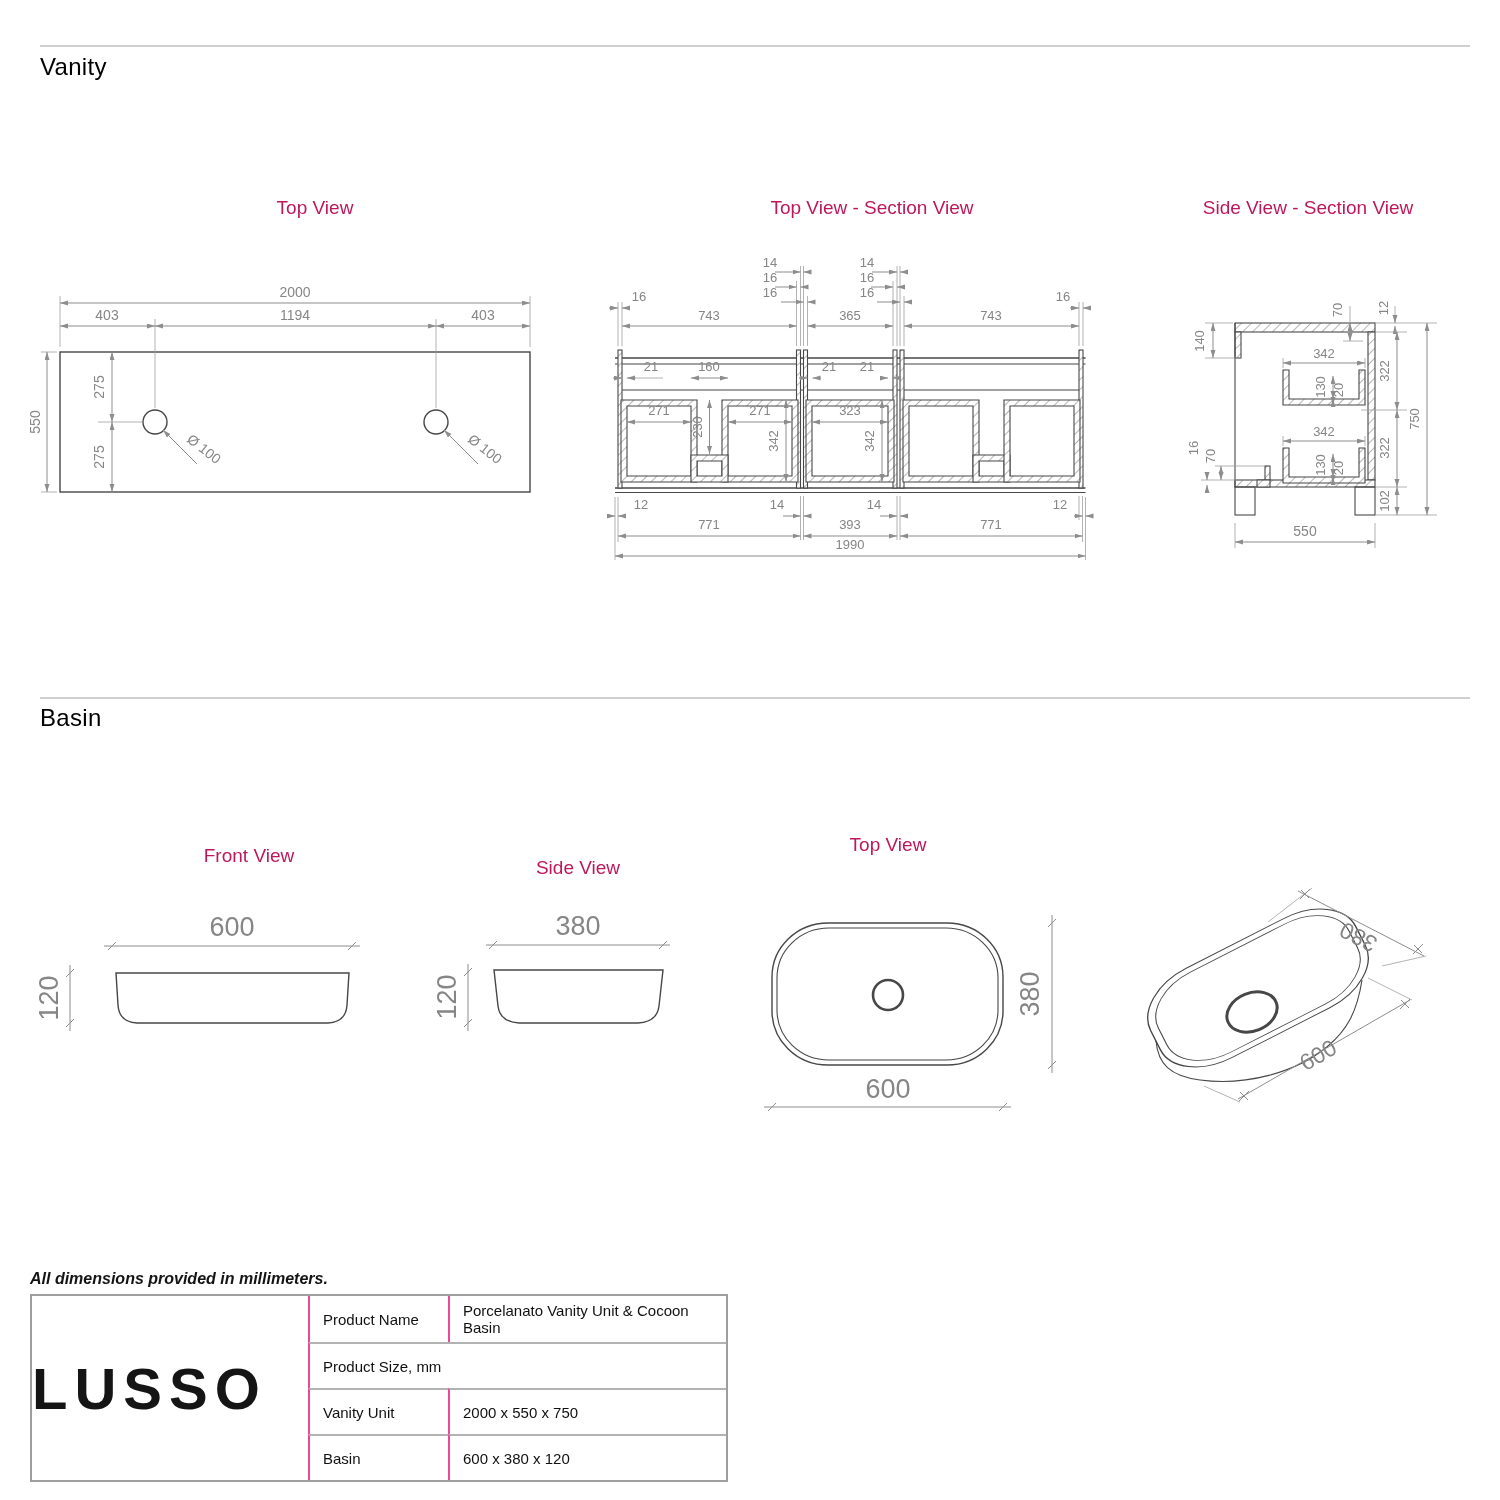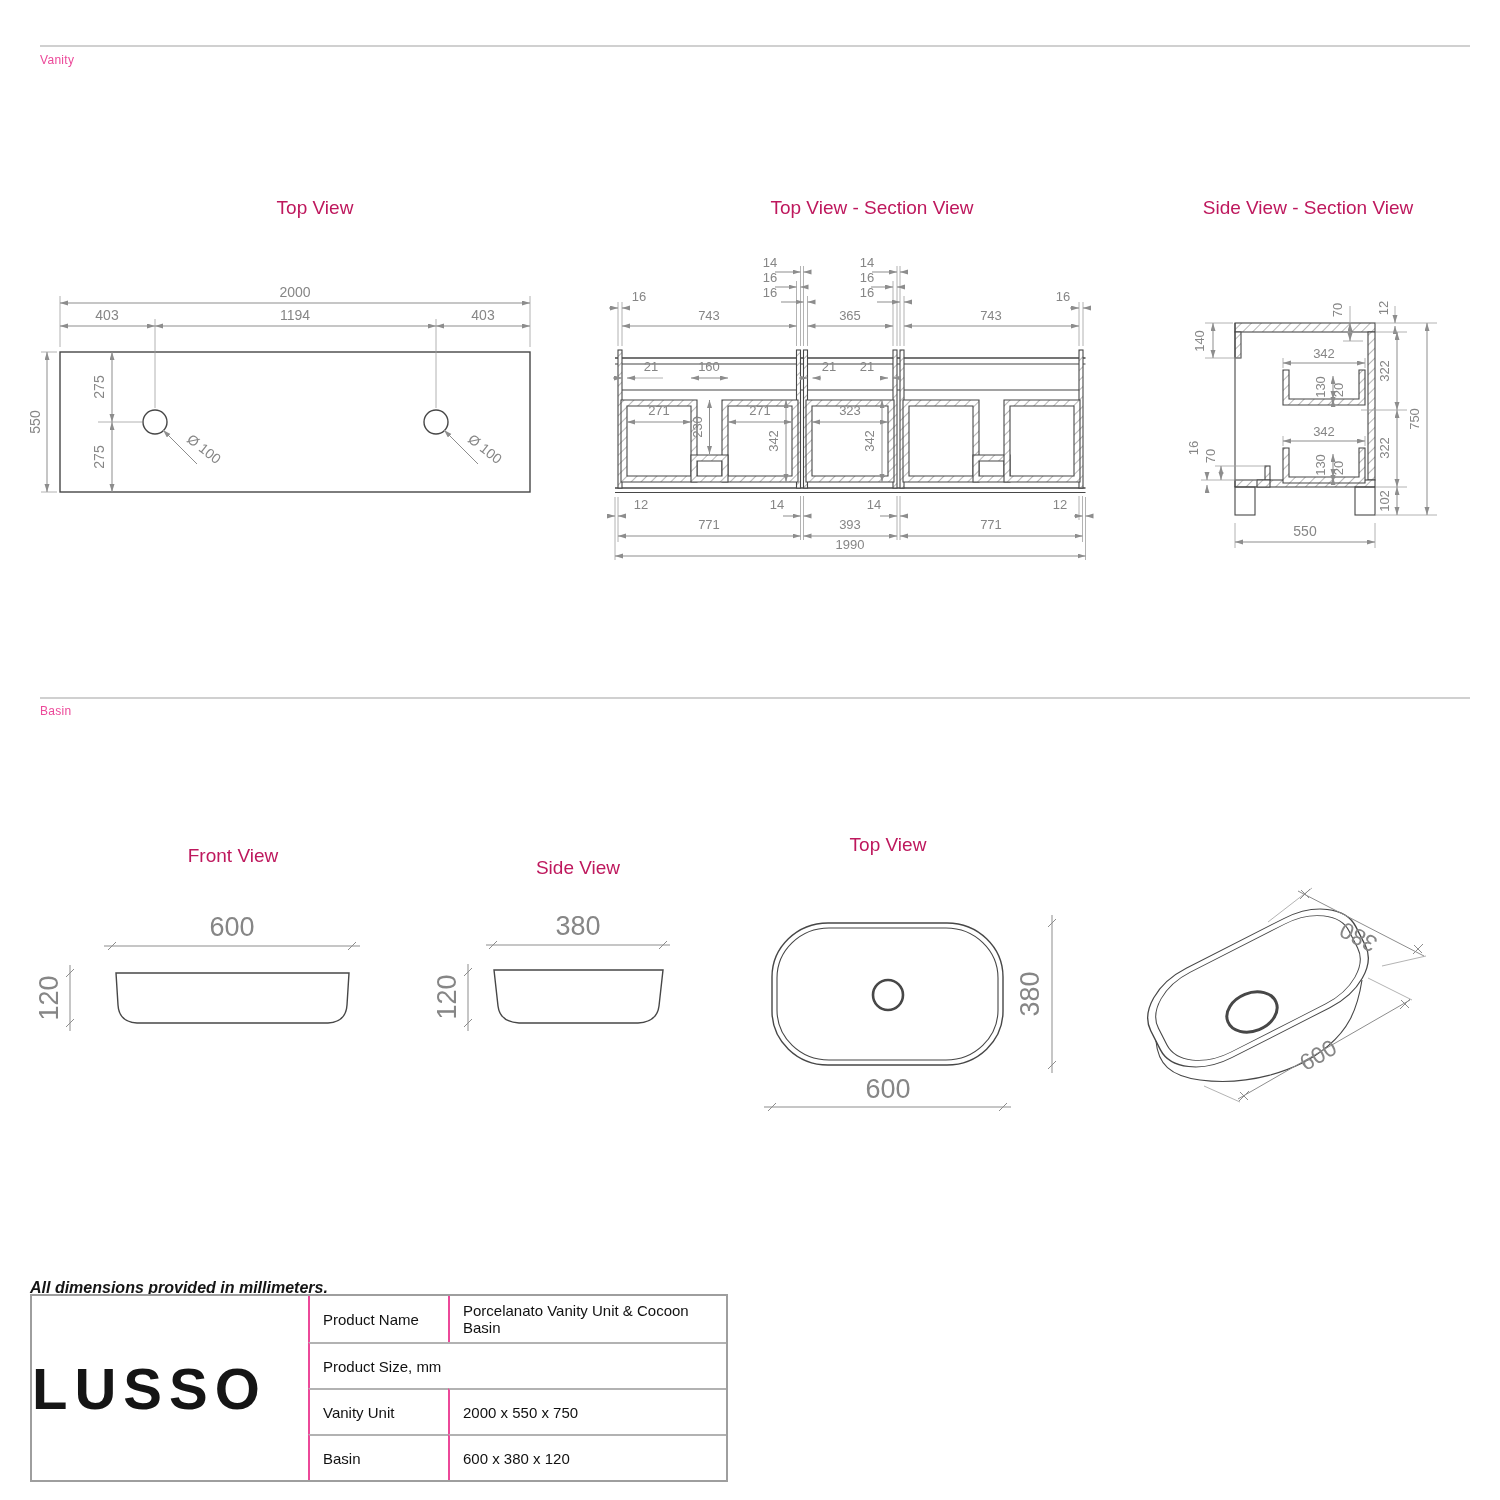--- a/index.html
+++ b/index.html
@@ -1,21 +1,21 @@
 <!DOCTYPE html>
 <html><head>
 <meta charset="utf-8">
 <style>
   html,body{margin:0;padding:0;background:#fff;}
   body{width:1500px;height:1500px;position:relative;font-family:"Liberation Sans",sans-serif;}
   .sheet{position:absolute;inset:0;background:#fff;overflow:hidden;}
   .rule{position:absolute;left:40px;width:1430px;height:2px;background:#d0d0d0;}
-  .section-label{position:absolute;font-size:12px;color:#ec4899;letter-spacing:.3px;}
+  .section-label{position:absolute;font-size:24px;color:#000000;letter-spacing:.3px;}
   .view-title{position:absolute;font-size:19px;color:#be185d;text-align:center;}
-  .footnote{position:absolute;left:30px;top:1270px;font-size:16px;font-style:italic;font-weight:600;color:#141414;margin-top:9px;}
+  .footnote{position:absolute;left:30px;top:1270px;font-size:16px;font-style:italic;font-weight:600;color:#141414;}
   svg{position:absolute;overflow:visible;}
   svg .ln{stroke:#474747;stroke-width:1.4;fill:none;}
   svg .ln2{stroke:#474747;stroke-width:1.1;fill:none;}
   svg .dl{stroke:#8d8d8d;stroke-width:1;fill:none;}
   svg .xl{stroke:#a0a0a0;stroke-width:.8;fill:none;}
   svg .hf{fill:url(#hB);stroke:#474747;stroke-width:1.1;}
   svg .hfc{fill:url(#hC);stroke:#474747;stroke-width:1.1;}
   svg text{fill:#868686;font-family:"Liberation Sans",sans-serif;}
   svg text.d{font-size:13px;text-anchor:middle;}
   svg text.da{font-size:14px;text-anchor:middle;}
@@ -292,21 +292,21 @@
       <text class="d" transform="translate(158,188) rotate(-90)">20</text>
       <text class="d" transform="translate(13,168) rotate(-90)">16</text>
       <text class="d" transform="translate(30,176) rotate(-90)">70</text>
       <text class="da" x="120" y="256">550</text>
     </g>
   </svg>
 
   <div class="rule" style="top:697px"></div>
   <div class="section-label" style="left:40px;top:704px">Basin</div>
 
-  <div class="view-title" style="left:133px;top:845px;width:200px">Front View</div>
+  <div class="view-title" style="left:149px;top:845px;width:200px">Front View</div>
   <div class="view-title" style="left:478px;top:857px;width:200px">Side View</div>
   <div class="view-title" style="left:788px;top:834px;width:200px">Top View</div>
 
   <svg style="left:40px;top:880px" width="340" height="200" viewBox="0 0 340 200">
     <g>
       <line class="dl" x1="64" y1="66" x2="320" y2="66"></line>
       <path class="dl" d="M68,70 L76,62 M308,70 L316,62" stroke-width="1.6"></path>
       <line class="dl" x1="30" y1="85" x2="30" y2="151"></line>
       <path class="dl" d="M26,97 L34,89 M26,147 L34,139" stroke-width="1.6"></path>
     </g>

